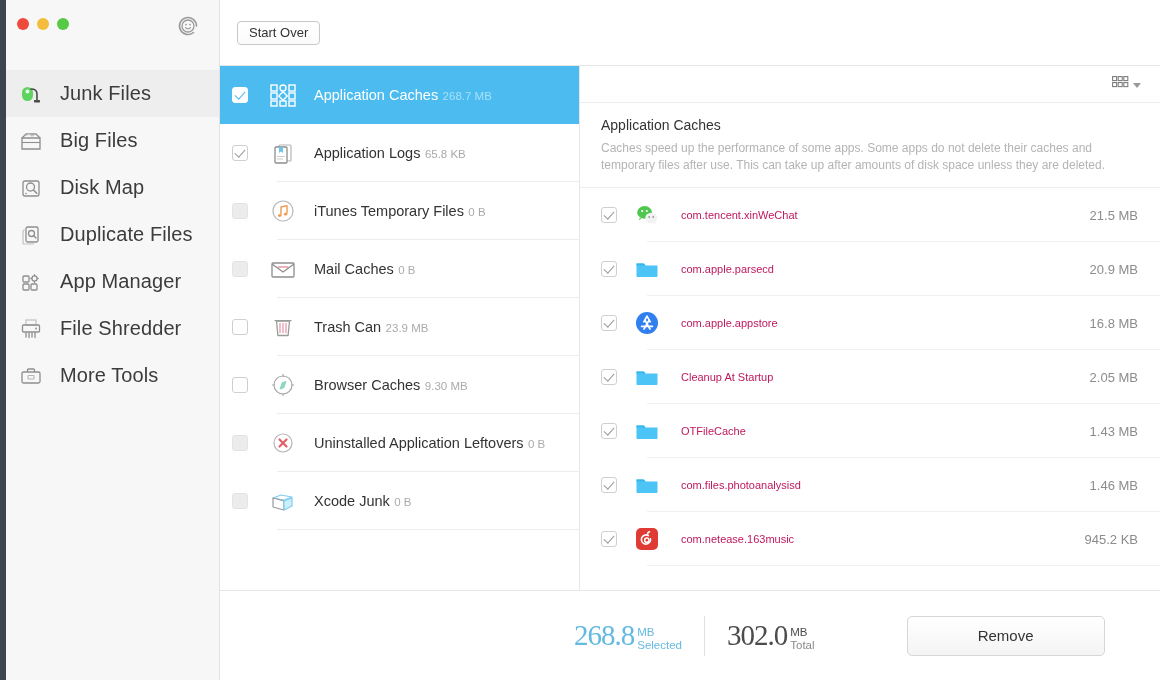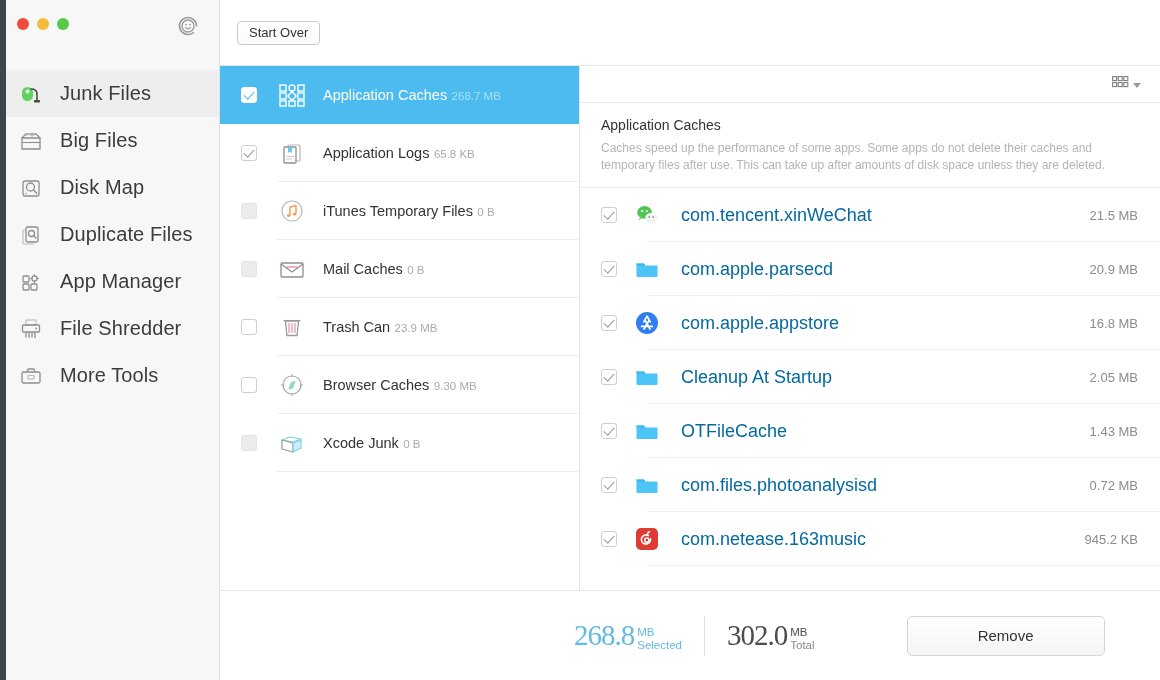--- a/index.html
+++ b/index.html
@@ -106,21 +106,21 @@
     flex: none;
     border-right: 1px solid #e6e6e6;
     background: #ffffff;
     overflow: hidden;
   }
   .cat-row {
     height: 58px;
     display: flex;
     align-items: center;
     position: relative;
-    padding-left: 21px;
+    padding-left: 12px;
     cursor: default;
   }
   .cat-row.selected { background: #4cbcf0; }
   .cat-row .sep {
     position: absolute; left: 57px; right: 0; bottom: 0;
     height: 1px; background: #ededed;
   }
   .cat-row.selected .sep,
   .cat-row.before-selected .sep { background: transparent; }
 
@@ -193,21 +193,21 @@
   }
   .file-row .fsep {
     position: absolute; left: 67px; right: 0; bottom: 0;
     height: 1px; background: #f0f0f0;
   }
   .file-icon {
     width: 24px; height: 24px; flex: none; margin-left: 18px;
     display: flex; align-items: center; justify-content: center;
   }
   .file-name {
-    margin-left: 22px; font-size: 18px; color: #0369a1;
+    margin-left: 22px; font-size: 11px; color: #be185d;
     white-space: nowrap; overflow: hidden; text-overflow: ellipsis; text-align: center;
   }
   .file-size {
     margin-left: auto; margin-right: 22px;
     font-size: 13px; color: #8c8c8c; white-space: nowrap;
   }
 
   
   .footer {
     height: 89px; flex: none;
@@ -469,20 +469,34 @@
               <path d="M17 10.5l-2.2 6.3-3.8 1.2 2.2-6.3z" fill="#8fd9c4" stroke="#7fcfb8" stroke-width="0.8"></path>
             </svg>
           </span>
           <span class="cat-text">
             <span class="cat-name">Browser Caches</span>
             <span class="cat-size">9.30 MB</span>
           </span>
           <span class="sep"></span>
         </div>
 
+        <div class="cat-row">
+          <span class="cbox disabled"></span>
+          <span class="cat-icon">
+            <svg width="28" height="28" viewBox="0 0 28 28">
+              <circle cx="14" cy="14" r="9" fill="none" stroke="#b5b5b5" stroke-width="1.2"></circle>
+              <path d="M10.5 10.5l7 7M17.5 10.5l-7 7" stroke="#e1606b" stroke-width="2.2" stroke-linecap="round"></path>
+            </svg>
+          </span>
+          <span class="cat-text">
+            <span class="cat-name">Uninstalled Application Leftovers</span>
+            <span class="cat-size">0 B</span>
+          </span>
+          <span class="sep"></span>
+        </div>
 
         <div class="cat-row">
           <span class="cbox disabled"></span>
           <span class="cat-icon">
             <svg width="30" height="28" viewBox="0 0 30 28">
               <path d="M5 11l8-3 11 2-8 3z" fill="#ffffff" stroke="#7fcdef" stroke-width="1.2" stroke-linejoin="round"></path>
               <path d="M5 11v9l11 3v-9z" fill="#ffffff" stroke="#9a9a9a" stroke-width="1.2" stroke-linejoin="round"></path>
               <path d="M16 14l8-3v8l-8 4z" fill="#cfeefb" stroke="#7fcdef" stroke-width="1.2" stroke-linejoin="round"></path>
             </svg>
           </span>
@@ -593,21 +607,21 @@
 
           <div class="file-row">
             <span class="cbox checked"></span>
             <span class="file-icon">
               <svg width="24" height="24" viewBox="0 0 24 24">
                 <path d="M1.5 6.5h7.4l1.6 2h12V19a1 1 0 0 1-1 1h-19a1 1 0 0 1-1-1z" fill="#4cc4f5"></path>
                 <path d="M1.5 6.5h7.4l1.6 2h-9z" fill="#38b7ee"></path>
               </svg>
             </span>
             <span class="file-name">com.files.photoanalysisd</span>
-            <span class="file-size">0.72 MB</span>
+            <span class="file-size">1.46 MB</span>
             <span class="fsep"></span>
           </div>
 
           <div class="file-row">
             <span class="cbox checked"></span>
             <span class="file-icon">
               <svg width="24" height="24" viewBox="0 0 24 24">
                 <rect x="1" y="1" width="22" height="22" rx="5" fill="#e03a35"></rect>
                 <path d="M12.8 7.2c-.3-1.3.5-2.3 1.8-2.4" fill="none" stroke="#ffffff" stroke-width="1.5" stroke-linecap="round"></path>
                 <path d="M13.4 8.6a4.6 4.6 0 1 0 2.1 3.1" fill="none" stroke="#ffffff" stroke-width="1.6" stroke-linecap="round"></path>

